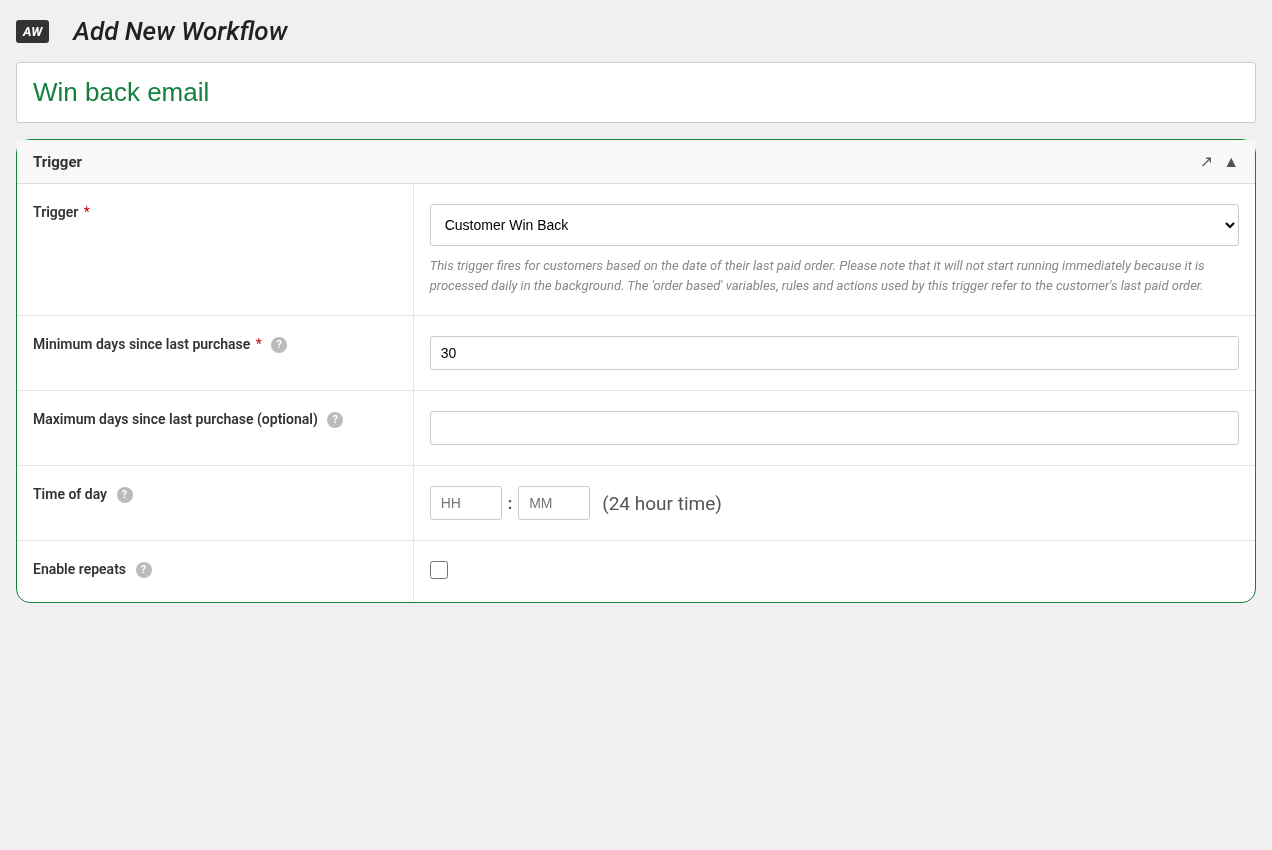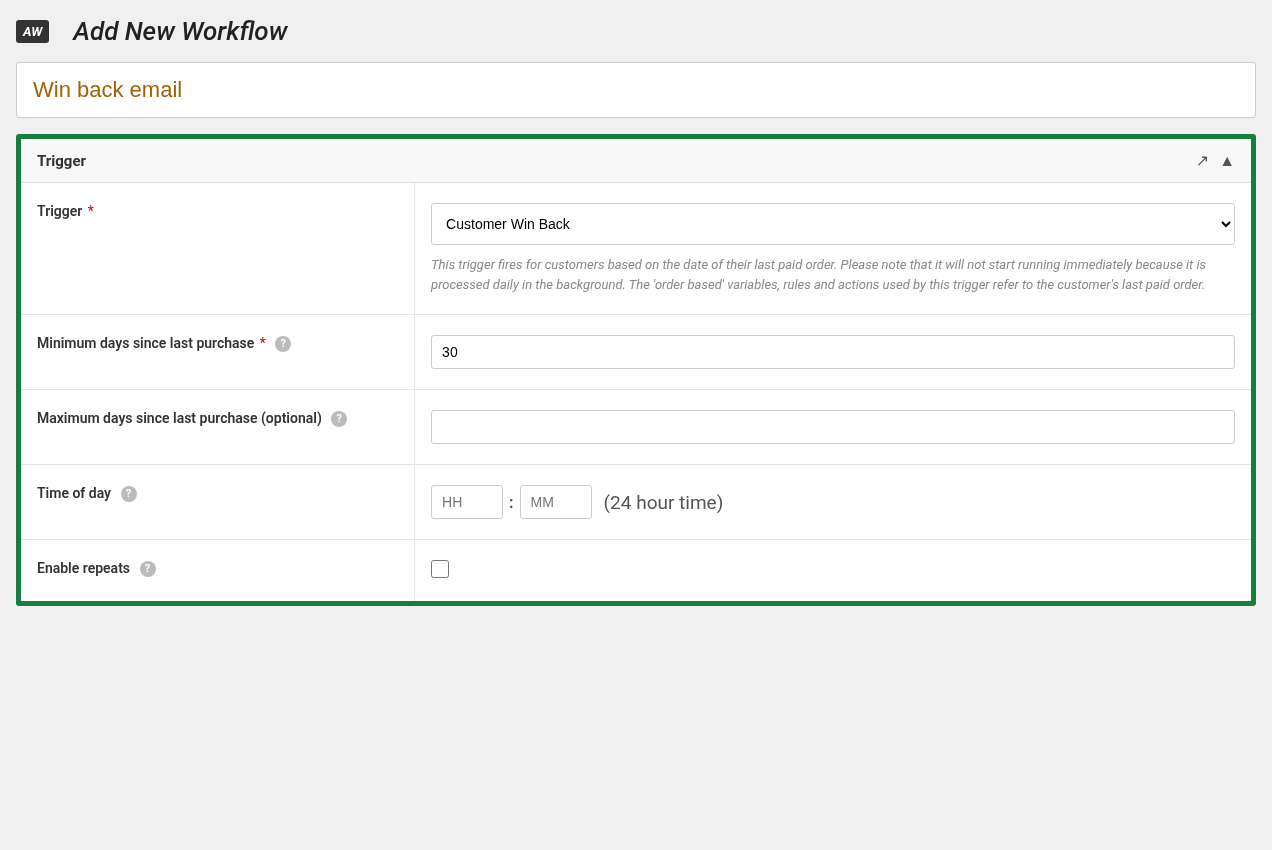--- a/index.html
+++ b/index.html
@@ -37,32 +37,32 @@
 
     .workflow-name-box {
       background: #fff;
       border: 1px solid #ccc;
       border-radius: 3px;
       padding: 14px 16px;
       margin-bottom: 16px;
     }
 
     .workflow-name-input {
-      font-size: 22px;
-      color: #a16207;
+      font-size: 26px;
+      color: #15803d;
       border: none;
       outline: none;
       width: 100%;
       background: transparent;
     }
 
     .card {
       background: #fff;
-      border: 5px solid #15803d;
-      border-radius: 3px;
+      border: 1px solid #15803d;
+      border-radius: 14px;
     }
 
     .card-header {
       display: flex;
       align-items: center;
       justify-content: space-between;
       padding: 12px 16px;
       border-bottom: 1px solid #ddd;
       background: #f8f8f8;
     }

